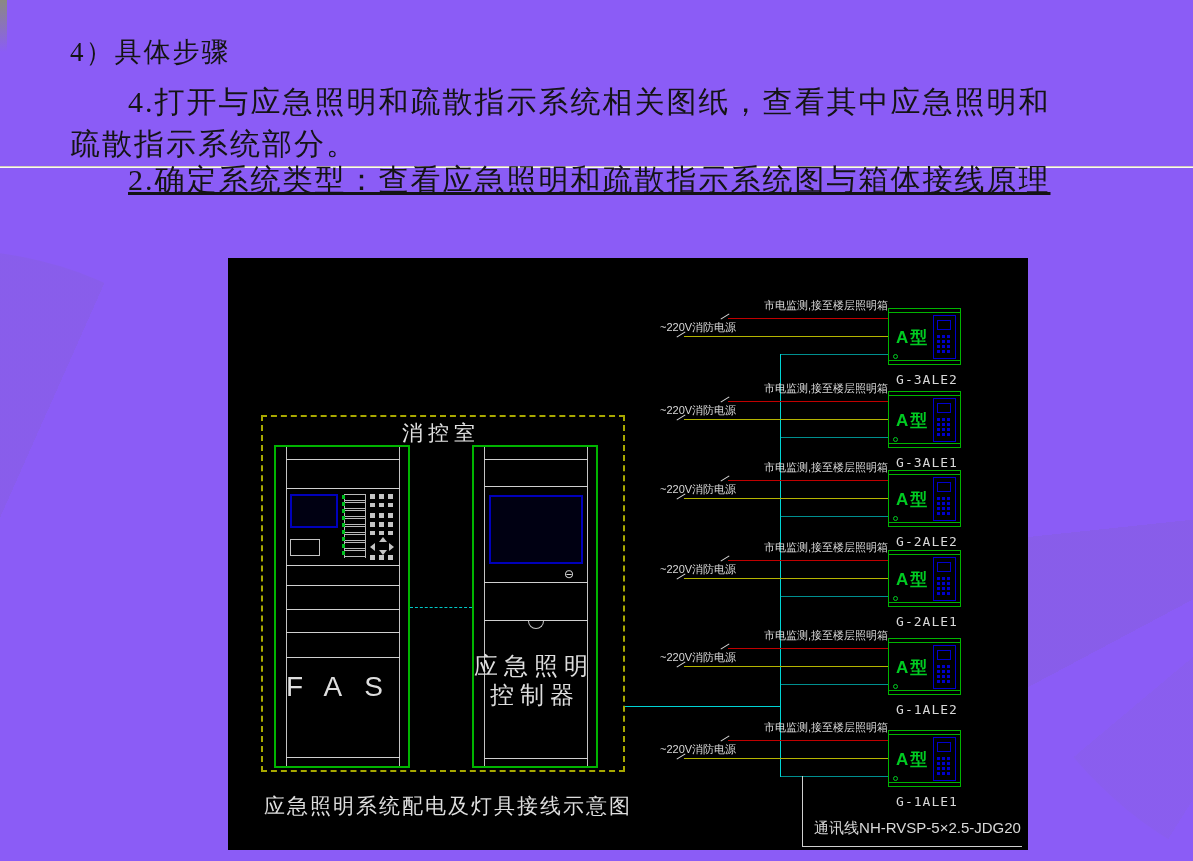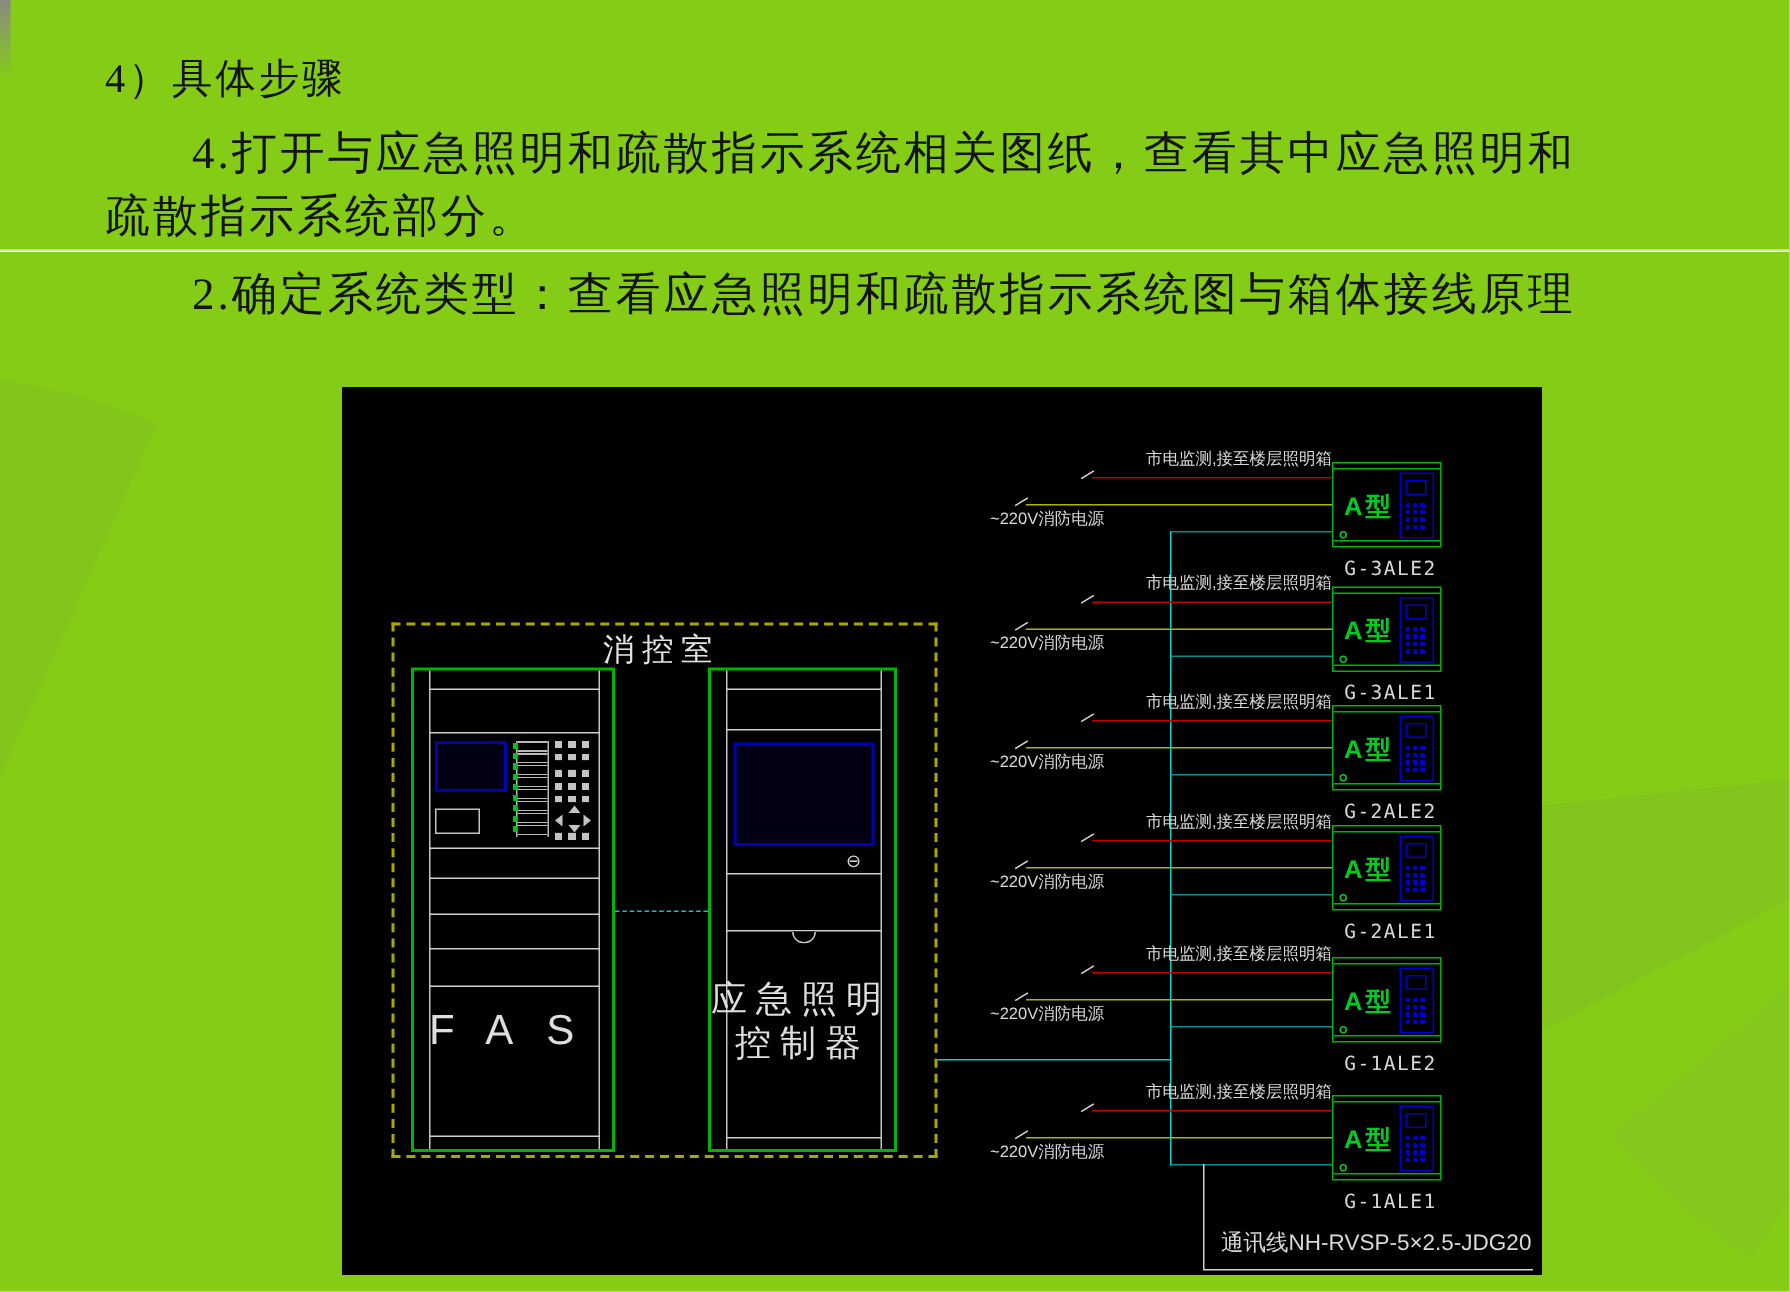--- a/index.html
+++ b/index.html
@@ -1,16 +1,16 @@
 <!DOCTYPE html>
 <html><head>
 <meta charset="utf-8">
 <style>
   html,body{margin:0;padding:0;}
-  .slide{position:relative;width:1193px;height:861px;background:#84cc16;overflow:hidden;
+  .slide{position:relative;width:1193px;height:861px;background:#8b5cf6;overflow:hidden;
          font-family:"Liberation Serif","DejaVu Serif",serif;}
   .abs{position:absolute;}
   
   .fan{position:absolute;border-radius:50%;pointer-events:none;}
   .fan-right{left:980px;top:100px;width:800px;height:800px;
      background:conic-gradient(from 190deg, rgba(110,110,90,.07) 0 14deg, rgba(0,0,0,0) 14deg 22deg,
        rgba(120,120,100,.05) 22deg 40deg, rgba(0,0,0,0) 40deg 52deg, rgba(105,105,88,.08) 52deg 74deg, rgba(0,0,0,0) 74deg 360deg);}
   .fan-left{left:-430px;top:250px;width:760px;height:760px;
      background:conic-gradient(from 300deg, rgba(110,110,92,.08) 0 16deg, rgba(0,0,0,0) 16deg 26deg,
        rgba(118,118,98,.05) 26deg 48deg, rgba(0,0,0,0) 48deg 60deg, rgba(108,108,90,.07) 60deg 84deg, rgba(0,0,0,0) 84deg 360deg);}
@@ -43,21 +43,21 @@
   .tri-up{border-left:4px solid rgba(0,0,0,0);border-right:4px solid rgba(0,0,0,0);border-bottom:5px solid #c4c4c4;}
   .tri-down{border-left:4px solid rgba(0,0,0,0);border-right:4px solid rgba(0,0,0,0);border-top:5px solid #c4c4c4;}
   .tri-left{border-top:4px solid rgba(0,0,0,0);border-bottom:4px solid rgba(0,0,0,0);border-right:5px solid #c4c4c4;}
   .tri-right{border-top:4px solid rgba(0,0,0,0);border-bottom:4px solid rgba(0,0,0,0);border-left:5px solid #c4c4c4;}
   .big-cad-label{position:absolute;color:#dedede;letter-spacing:3px;white-space:nowrap;}
   .fas-label{font-size:28px;letter-spacing:22px;text-align:center;}
   .ctrl-label{font-size:24px;letter-spacing:6px;text-align:center;}
   
   .unit{position:absolute;left:430px;width:312px;height:96px;}
   .u-mains-label{position:absolute;left:68px;top:6px;width:200px;text-align:center;color:#d8d8d8;font-size:11px;white-space:nowrap;}
-  .u-power-label{position:absolute;left:2px;top:46px;width:90px;color:#d8d8d8;font-size:11px;white-space:nowrap;}
+  .u-power-label{position:absolute;left:2px;top:28px;width:90px;color:#d8d8d8;font-size:11px;white-space:nowrap;}
   .u-red{position:absolute;left:70px;top:26px;width:160px;height:1px;background:#c00000;}
   .u-yellow{position:absolute;left:26px;top:44px;width:204px;height:1px;background:#b4b400;}
   .u-stub{position:absolute;left:123px;top:62px;width:107px;height:1px;background:#008f8f;}
   .tick{position:absolute;width:10px;height:1px;background:#d8d8d8;transform:rotate(-32deg);}
   .u-box{position:absolute;left:230px;top:16px;width:73px;height:57px;border:1px solid #00b400;background:#000;box-sizing:border-box;}
   .u-box .inner-t{position:absolute;left:0;top:3px;width:100%;height:1px;background:#00b400;}
   .u-box .inner-b{position:absolute;left:0;bottom:3px;width:100%;height:1px;background:#00b400;}
   .u-type{position:absolute;left:7px;top:17px;font-size:17px;font-weight:bold;color:#00cc22;letter-spacing:2px;}
   .u-dev{position:absolute;left:44px;top:6px;width:23px;height:44px;border:1px solid #0000cc;box-sizing:border-box;}
   .u-dev .scr{position:absolute;left:3px;top:4px;width:14px;height:10px;border:1px solid #0000cc;box-sizing:border-box;}
@@ -78,21 +78,21 @@
 <div class="slide">
 
   <div class="fan fan-right"></div>
   <div class="fan fan-left"></div>
   <div class="abs corner-shade"></div>
 
   <div class="txt heading" style="left:70px;top:34px;">4）具体步骤</div>
   <div class="txt para" style="left:128px;top:82px;">4.打开与应急照明和疏散指示系统相关图纸，查看其中应急照明和</div>
   <div class="txt para" style="left:70px;top:124px;">疏散指示系统部分。</div>
   <div class="divider"></div>
-  <div class="txt para" style="left:128px;top:176px;">2.确定系统类型：查看应急照明和疏散指示系统图与箱体接线原理</div>
+  <div class="txt para" style="left:128px;top:160px;text-decoration:underline;">2.确定系统类型：查看应急照明和疏散指示系统图与箱体接线原理</div>
 
   <div class="canvas">
 
     <div class="room"></div>
     <div class="room-label">消控室</div>
 
     <div class="cab" style="left:46px;top:187px;width:136px;height:323px;">
       <div class="vline rail" style="left:10px;"></div>
       <div class="vline rail" style="left:123px;"></div>
       <div class="hline" style="left:10px;top:12px;width:114px;"></div>
@@ -256,14 +256,15 @@
       <div class="u-term"></div>
     </div>
     <div class="u-id">G-1ALE1</div>
   </div>
       </div>
 
     <div class="vline" style="left:574px;top:518px;height:70px;"></div>
     <div class="hline" style="left:574px;top:588px;width:220px;"></div>
     <div class="comm-label">通讯线NH-RVSP-5×2.5-JDG20</div>
 
+    <div class="caption">应急照明系统配电及灯具接线示意图</div>
   </div>
 </div>
 
 </body></html>

